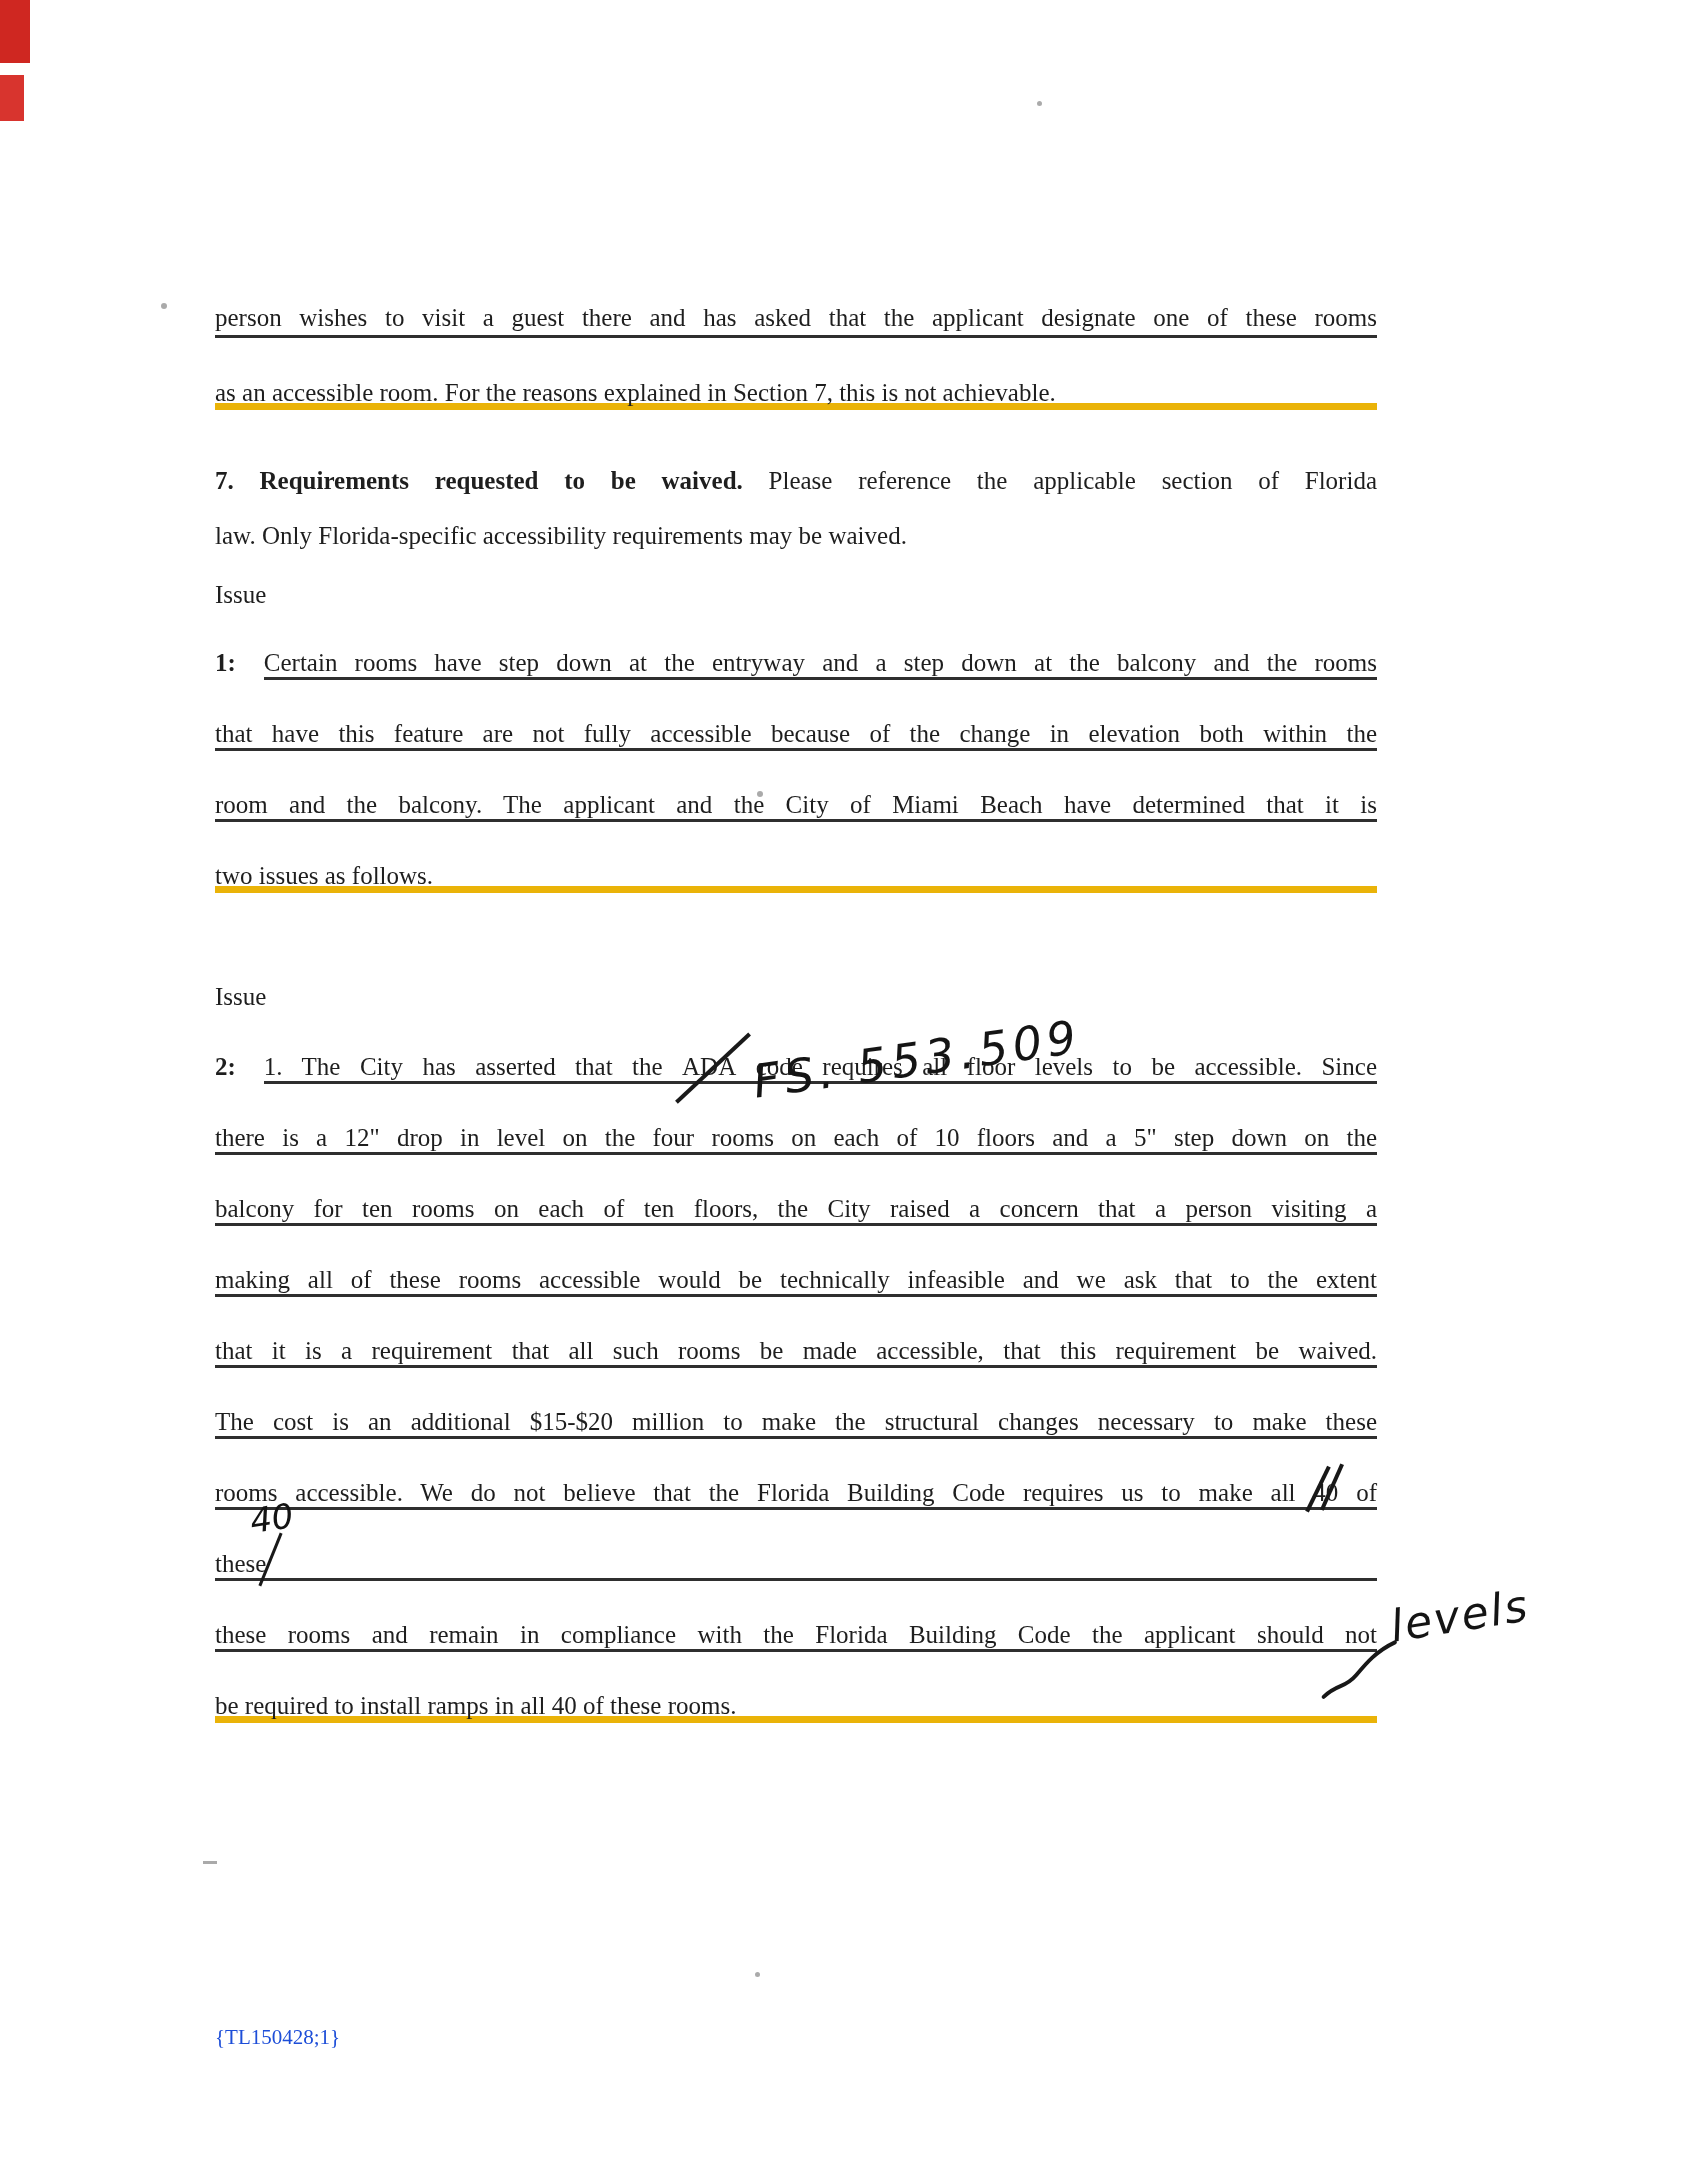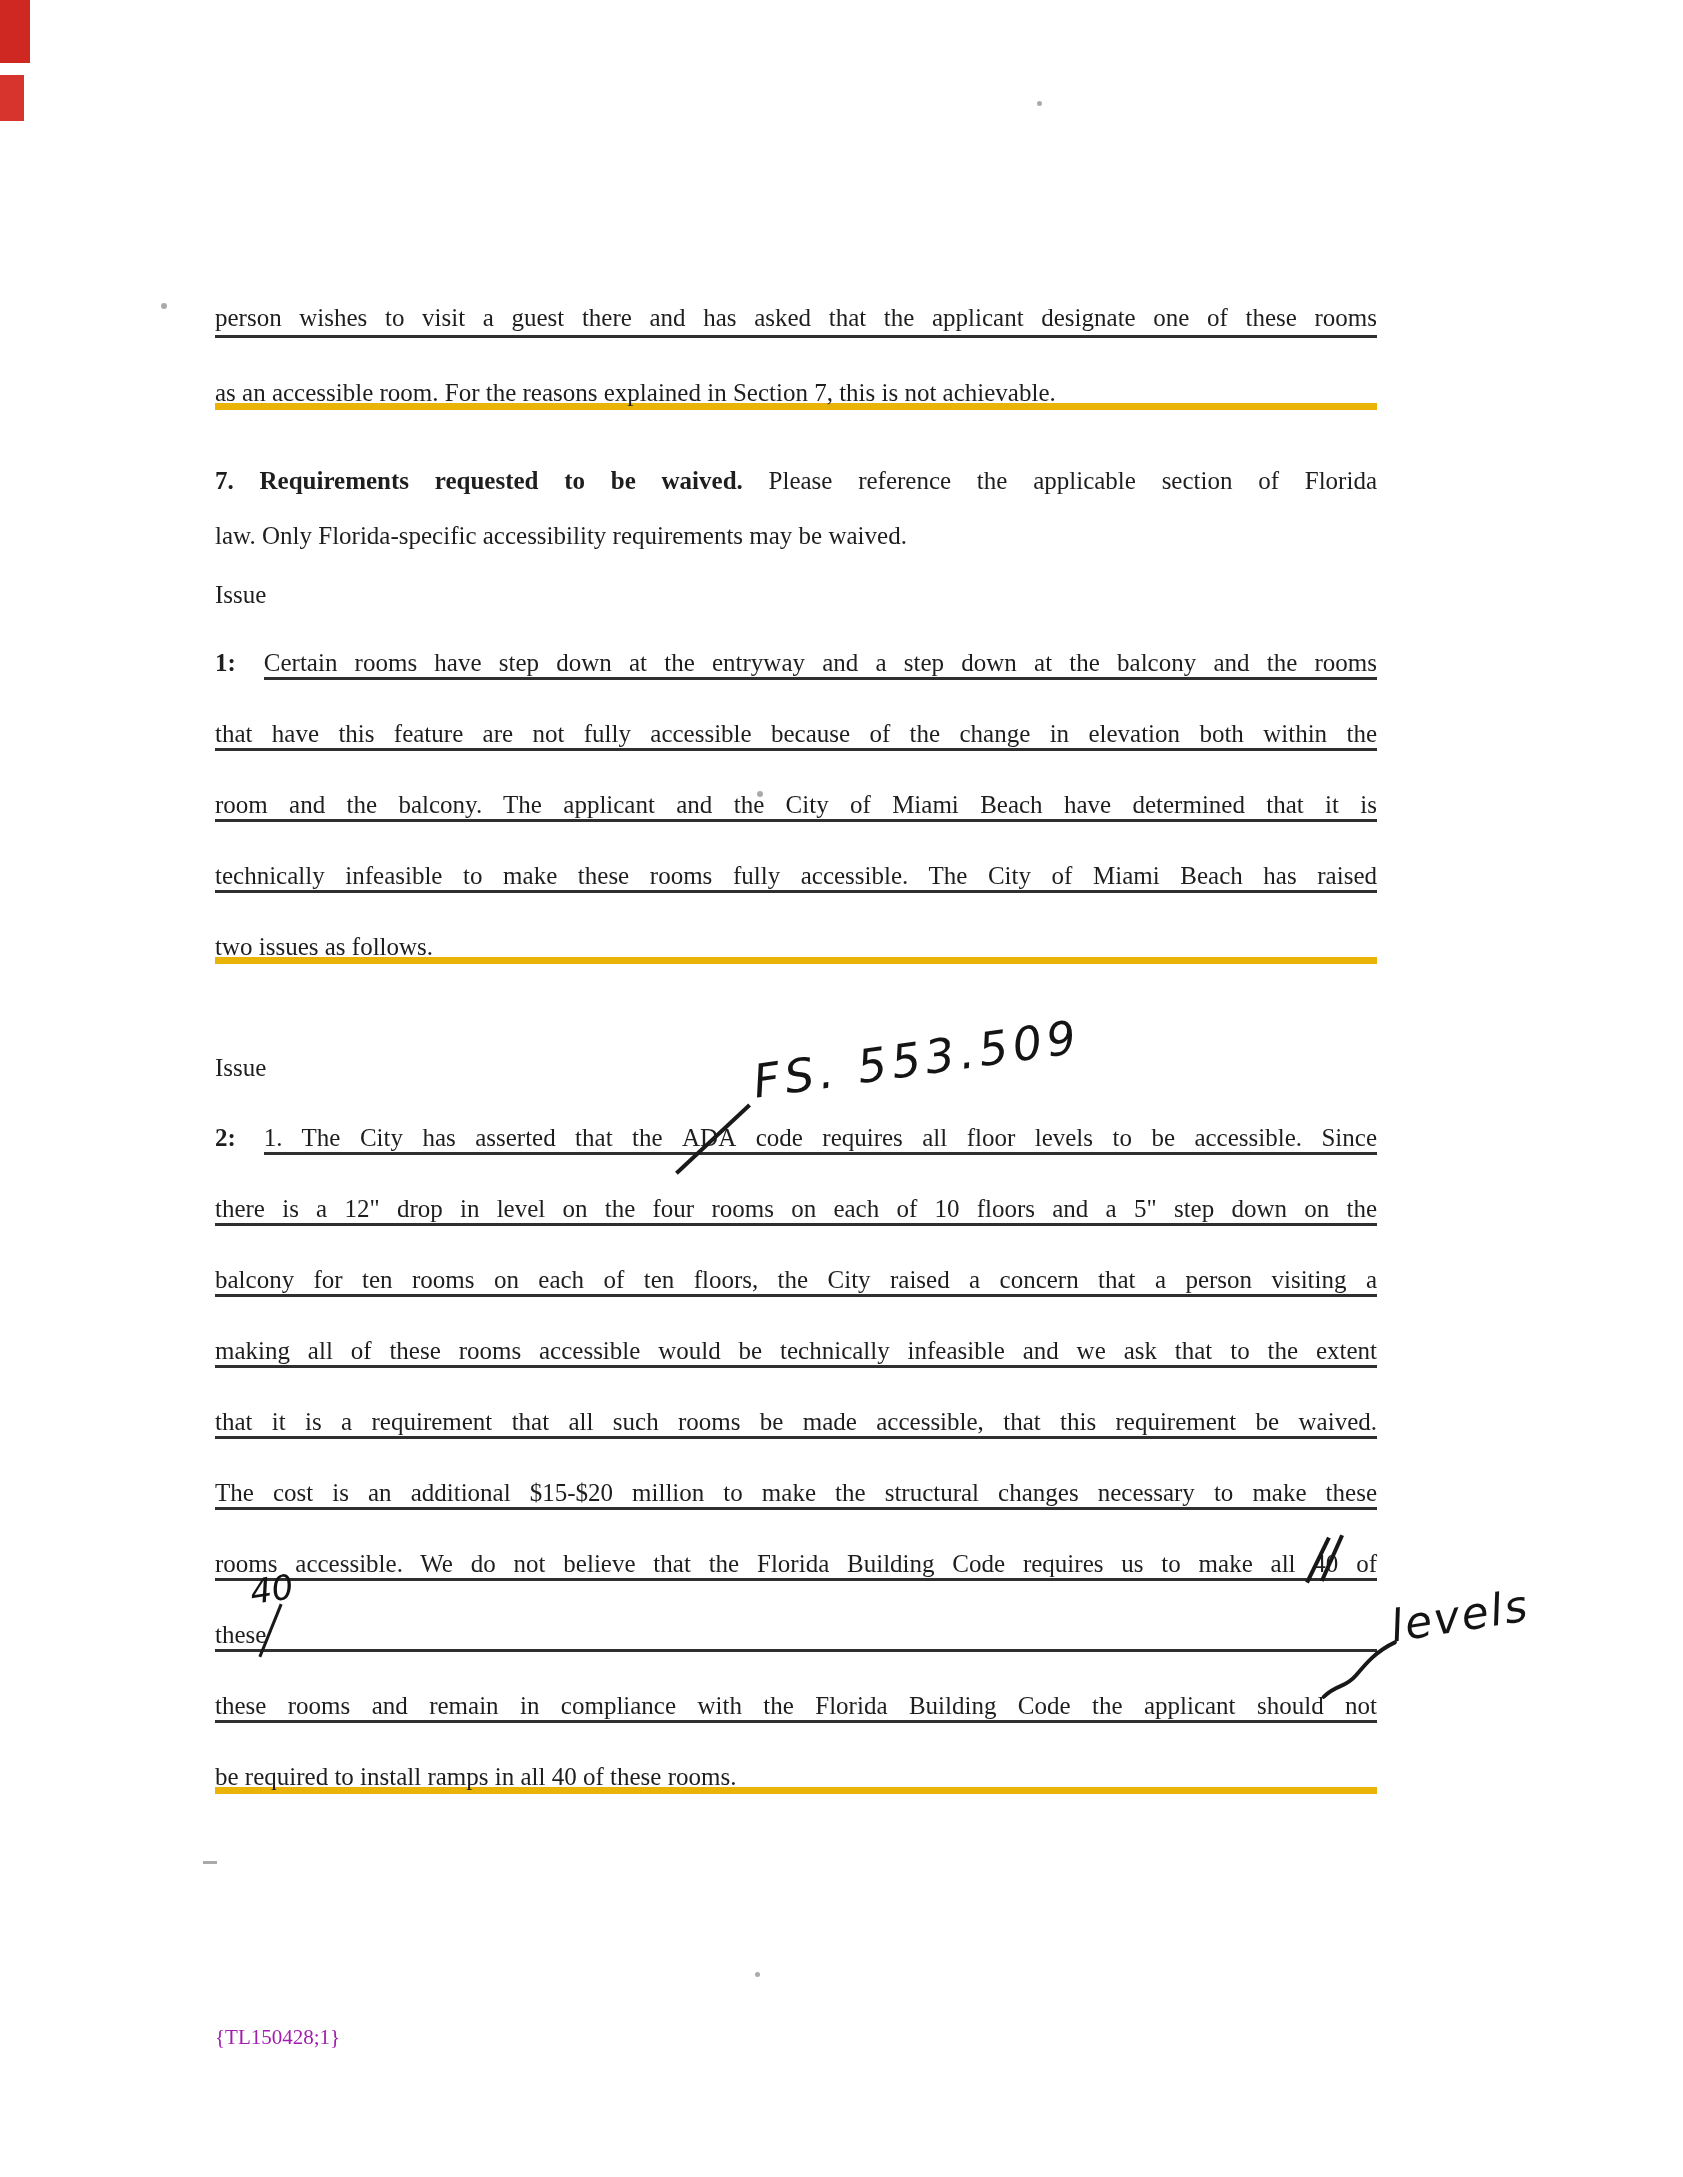--- a/index.html
+++ b/index.html
@@ -48,21 +48,21 @@
 
   .hand {
     position:absolute; font-family:"DejaVu Sans",sans-serif; font-style:italic;
     color:#141414; white-space:nowrap;
   }
   .fs-note   { left:752px; top:1032px; font-size:46px; letter-spacing:5px; transform:rotate(-8deg); }
   .levels-note { left:1390px; top:1590px; font-size:44px; letter-spacing:2px; transform:rotate(-9deg); }
 
   .overlay { position:absolute; left:0; top:0; width:1683px; height:2177px; pointer-events:none; }
 
-  .footer { position:absolute; left:215px; top:2025px; font-size:21px; color:#a21caf; }
+  .footer { position:absolute; left:215px; top:2025px; font-size:21px; color:#1d4ed8; }
 
   .redmark { position:absolute; left:0; }
   .red1 { top:0;  width:30px; height:63px; background:#cf2721; }
   .red2 { top:75px; width:24px; height:46px; background:#d8342e; }
 
   .speck { position:absolute; background:#8d8d8d; opacity:.75; border-radius:50%; }
 </style>
 </head>
 <body>
 
@@ -89,23 +89,20 @@
       </div>
       <div class="ln uj" style="margin-top: 34px;">
         <span class="prefix">1:</span>
         <span class="body"><span>Certain rooms have step down at the entryway and a step down at the balcony and the rooms</span></span>
       </div>
       <div class="ln uj" style="margin-top: 37px;">
         <span class="body"><span>that have this feature are not fully accessible because of the change in elevation both within the</span></span>
       </div>
       <div class="ln uj" style="margin-top: 37px;">
         <span class="body"><span>room and the balcony.   The applicant and the City of Miami Beach have determined that it is</span></span>
-      </div>
-      <div class="ln uj" style="margin-top: 37px;">
-        <span class="body"><span>technically infeasible to make these rooms fully accessible.  The City of Miami Beach has raised</span></span>
       </div>
       <div class="ln uf" style="margin-top: 37px;">
         <span class="body"><span>two issues as follows.</span></span>
       </div>
       <div class="ln h" style="margin-top: 87px;">
         <span class="body"><span>Issue</span></span>
       </div>
       <div class="ln uj" style="margin-top: 36px;">
         <span class="prefix">2:</span>
         <span class="body"><span>1. The City has asserted that the </span><span class="m-slash">ADA</span><span> code requires all floor levels to be accessible. Since</span></span>

